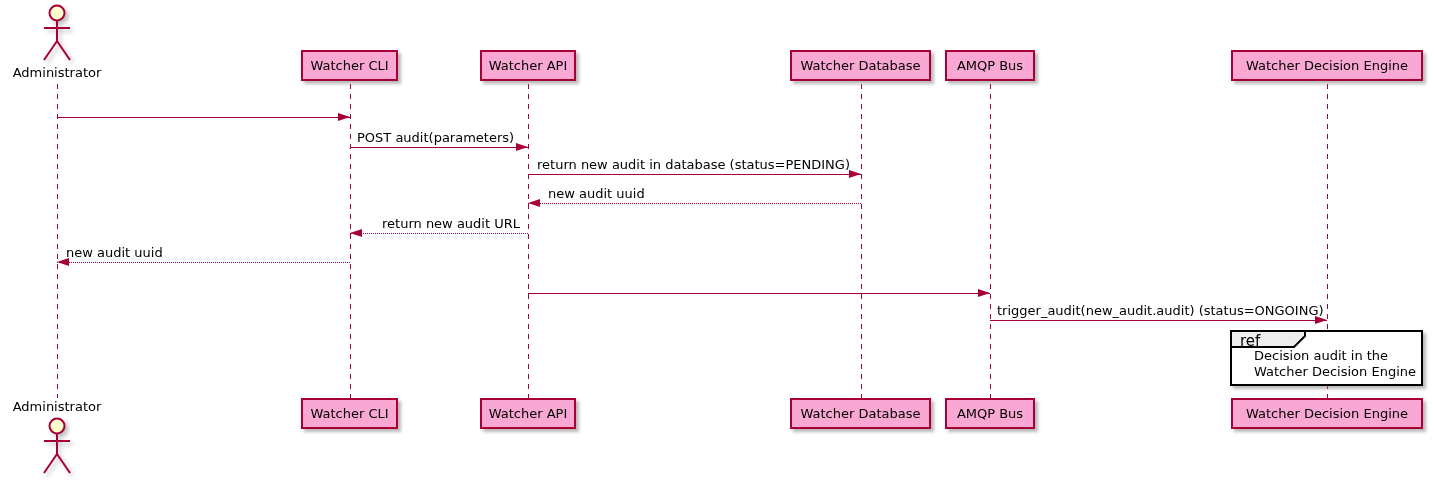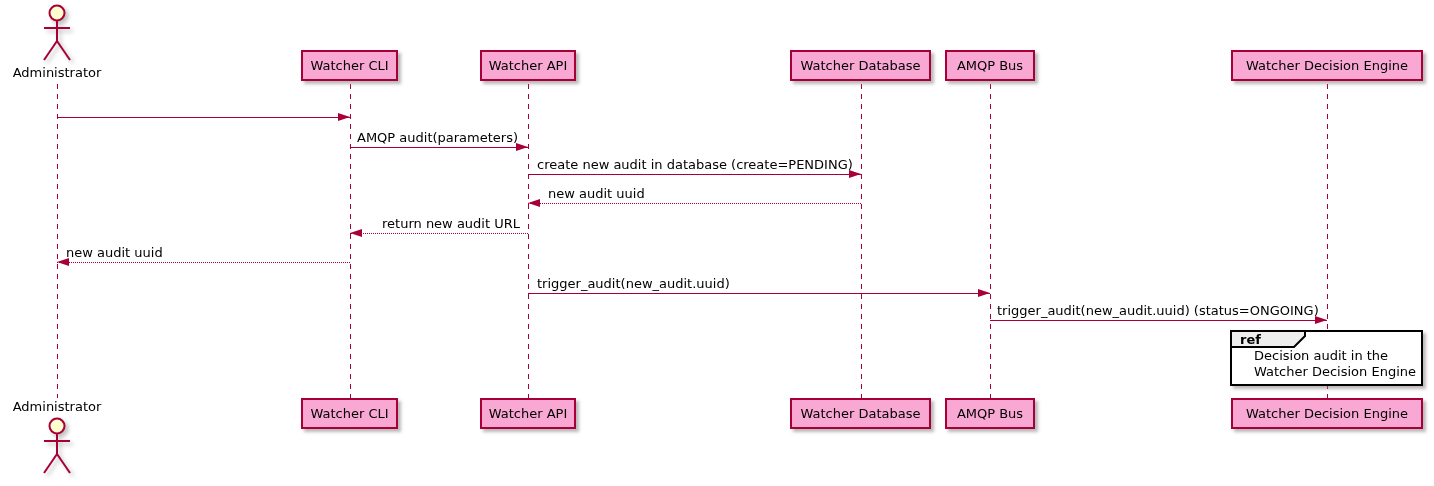--- a/index.html
+++ b/index.html
@@ -43,21 +43,21 @@
   .mlabel{position:absolute;z-index:2;white-space:nowrap;line-height:15px;}
   
   .refbox{
     position:absolute;left:1230px;top:330px;width:189px;height:52px;
     background:#ffffff;border:2px solid #000000;
     box-shadow:3px 3px 3px rgba(130,130,130,0.55);
     z-index:3;
   }
   .reftag{position:absolute;left:-2px;top:-2px;width:76px;height:18px;}
   .reftag-label{
-    position:absolute;left:8px;top:0px;font-weight:bold;font-size:13px;z-index:4;
+    position:absolute;left:8px;top:0px;font-weight:normal;font-size:15px;z-index:4;
   }
   .refline{position:absolute;left:22px;white-space:nowrap;line-height:16px;}
 </style>
 </head>
 <body>
 
 <div class="diagram">
 
   <div class="lifeline" style="left:57px"></div>
   <div class="lifeline" style="left:350px"></div>
@@ -87,45 +87,44 @@
   <div class="pbox" style="left:945px;top:50px;width:86px">
     <span>AMQP Bus</span>
   </div>
   <div class="pbox" style="left:1231px;top:50px;width:188px">
     <span>Watcher Decision Engine</span>
   </div>
 
   <div class="mline" style="left:57px;top:117px;width:293px"></div>
   <div class="ah r" style="left:338px;top:113px"></div>
 
-  <div class="mlabel" style="left:357px;top:130px">AMQP audit(parameters)</div>
+  <div class="mlabel" style="left:357px;top:130px">POST audit(parameters)</div>
   <div class="mline" style="left:350px;top:147px;width:178px"></div>
   <div class="ah r" style="left:516px;top:143px"></div>
 
-  <div class="mlabel" style="left:537px;top:157px">create new audit in database (create=PENDING)</div>
+  <div class="mlabel" style="left:537px;top:157px">return new audit in database (status=PENDING)</div>
   <div class="mline" style="left:528px;top:174px;width:333px"></div>
   <div class="ah r" style="left:849px;top:170px"></div>
 
   <div class="mlabel" style="left:548px;top:186px">new audit uuid</div>
   <div class="mline dotted" style="left:528px;top:203px;width:333px"></div>
   <div class="ah l" style="left:528px;top:199px"></div>
 
   <div class="mlabel" style="left:382px;top:216px">return new audit URL</div>
   <div class="mline dotted" style="left:350px;top:233px;width:178px"></div>
   <div class="ah l" style="left:350px;top:229px"></div>
 
   <div class="mlabel" style="left:66px;top:245px">new audit uuid</div>
   <div class="mline dotted" style="left:57px;top:262px;width:293px"></div>
   <div class="ah l" style="left:57px;top:258px"></div>
 
-  <div class="mlabel" style="left:537px;top:276px">trigger_audit(new_audit.uuid)</div>
   <div class="mline" style="left:528px;top:293px;width:462px"></div>
   <div class="ah r" style="left:978px;top:289px"></div>
 
-  <div class="mlabel" style="left:997px;top:303px">trigger_audit(new_audit.uuid) (status=ONGOING)</div>
+  <div class="mlabel" style="left:997px;top:303px">trigger_audit(new_audit.audit) (status=ONGOING)</div>
   <div class="mline" style="left:990px;top:320px;width:337px"></div>
   <div class="ah r" style="left:1315px;top:316px"></div>
 
   <div class="refbox">
     <svg class="reftag" viewBox="0 0 76 18">
       <polygon points="1,1 75,1 75,6 64,17 1,17" fill="#EEEEEE" stroke="#000000" stroke-width="2"></polygon>
     </svg>
     <div class="reftag-label">ref</div>
     <div class="refline" style="top:16px">Decision audit in the</div>
     <div class="refline" style="top:32px">Watcher Decision Engine</div>

